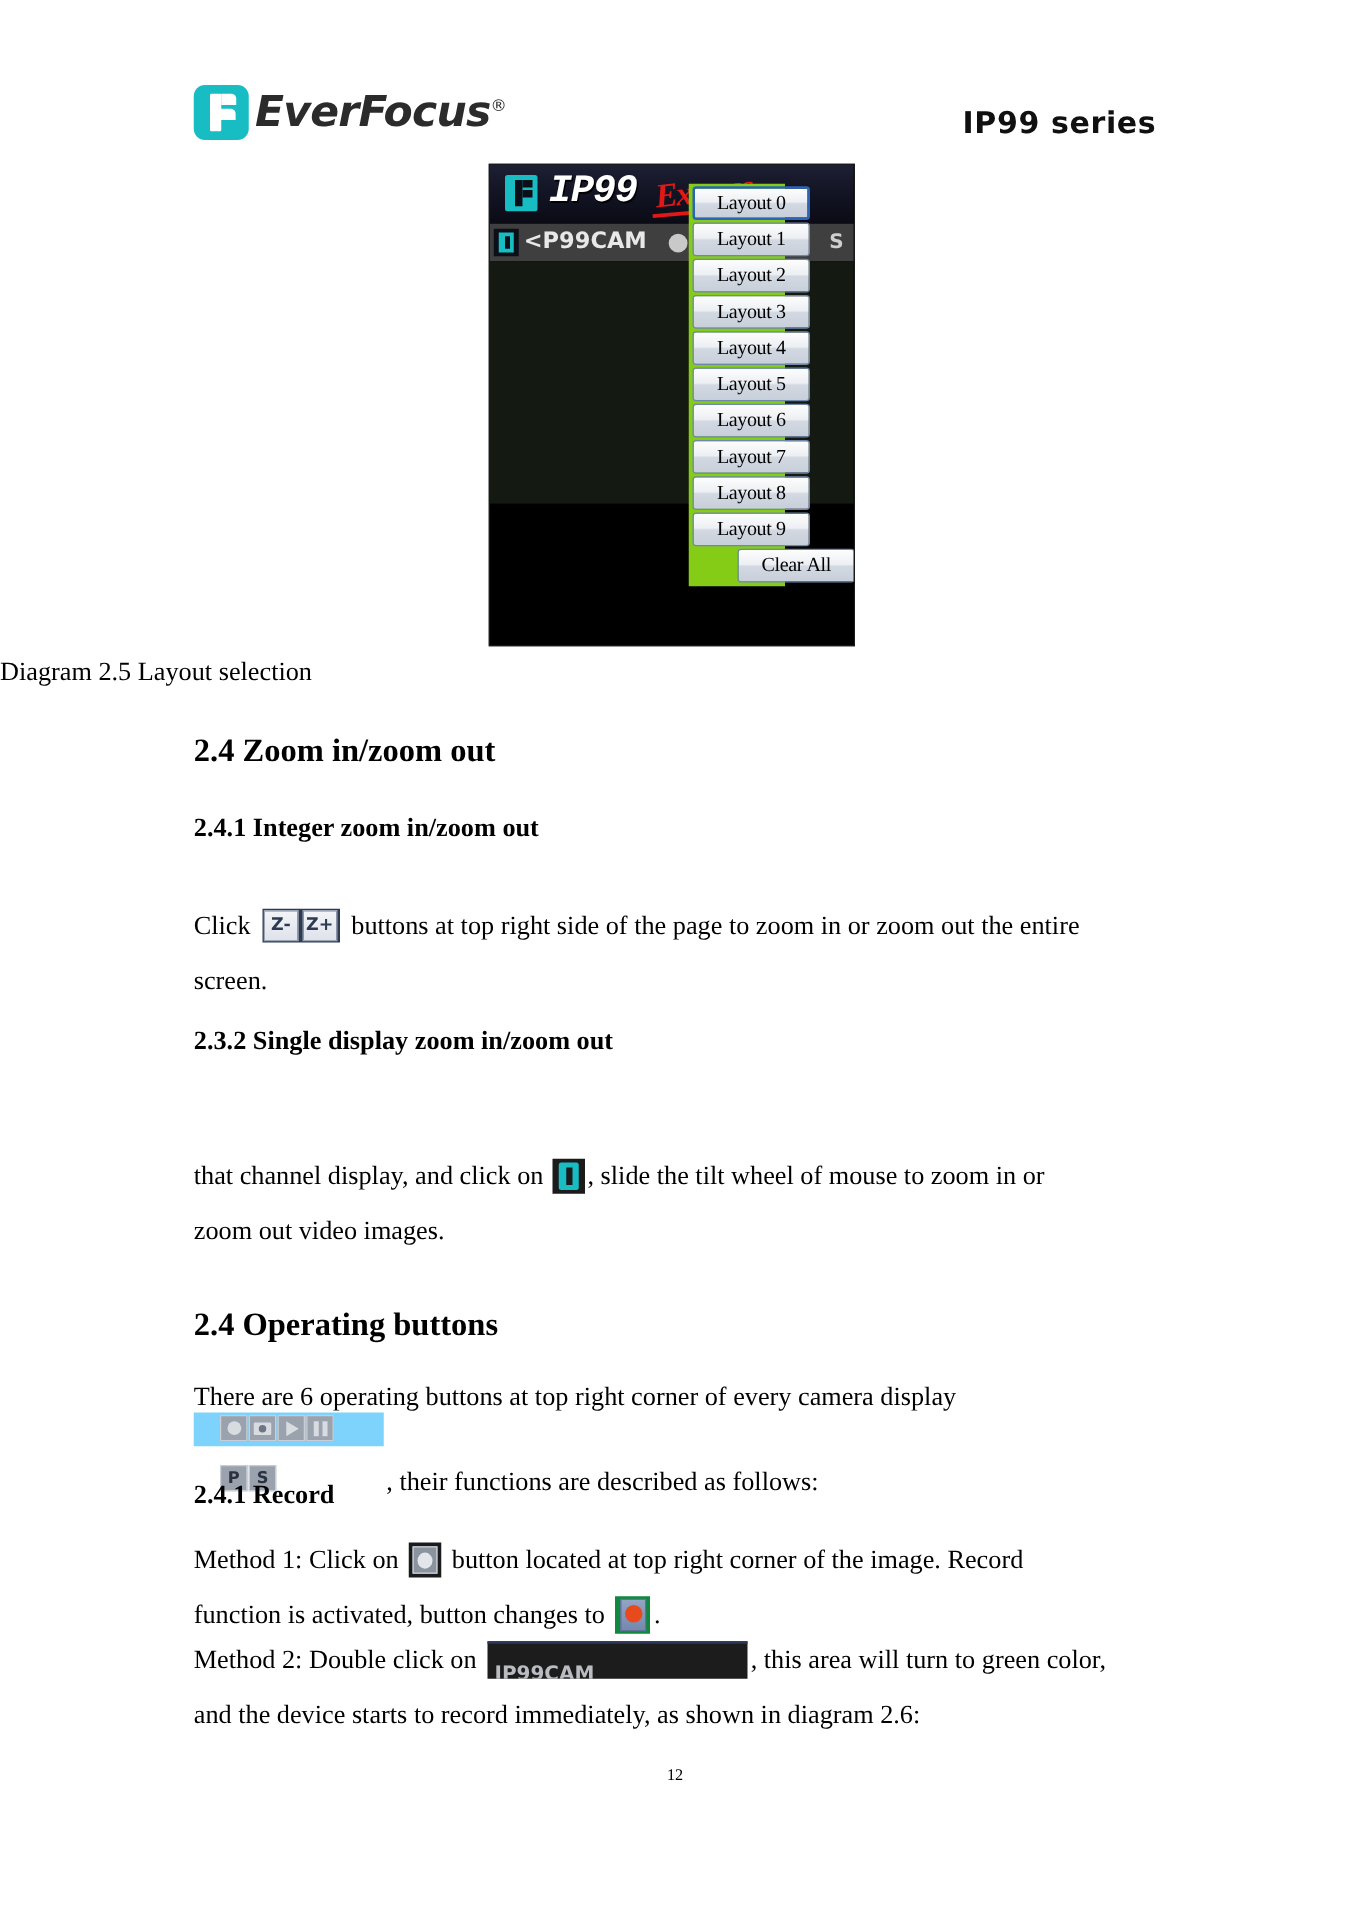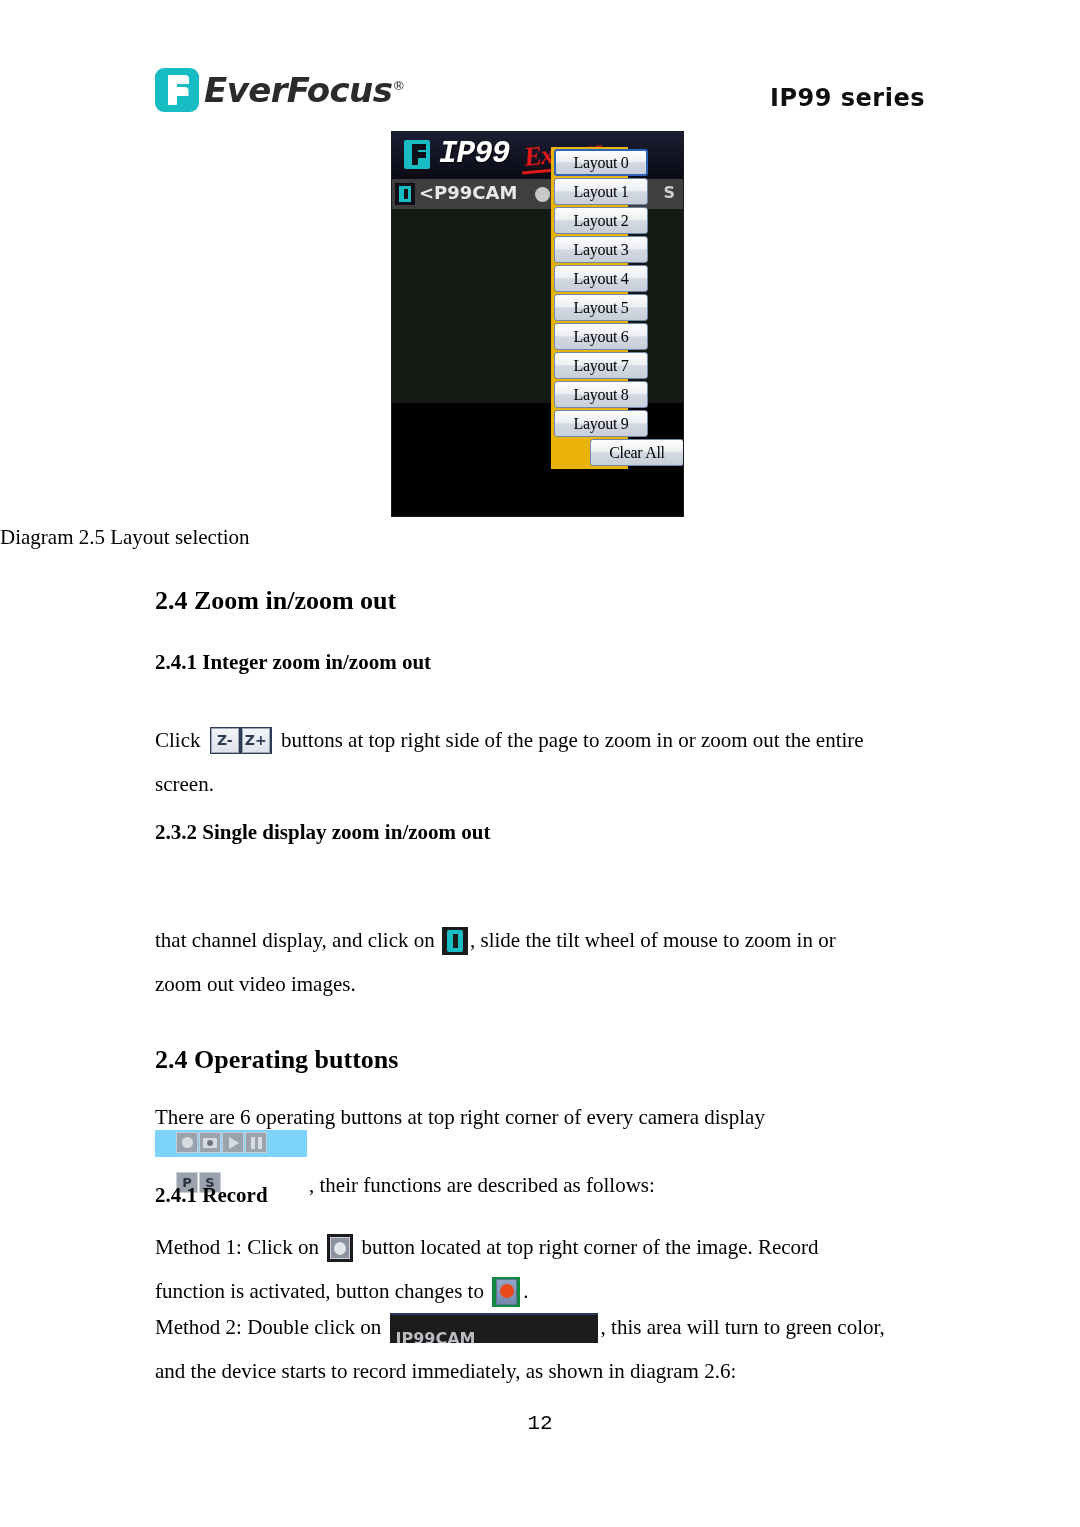--- a/index.html
+++ b/index.html
@@ -250,21 +250,21 @@
     height: 114px;
     background: #000000;
   }
 
   
   .layout-menu {
     position: absolute;
     left: 159px;
     top: 15px;
     width: 77px;
-    background: #eab308;
+    background: #84cc16;
     padding: 2px 3px 3px 3px;
     box-sizing: border-box;
     z-index: 5;
   }
   .layout-btn {
     display: block;
     width: 94px;
     height: 27px;
     margin: 0 0 2px 0;
     background: linear-gradient(180deg, #fdfdfd 0%, #eceff3 46%, #d3d9e2 52%, #c7cfda 100%);
@@ -566,22 +566,22 @@
     font-size: 16px;
     color: #b9bdc2;
   }
 
   .page-num {
     position: absolute;
     left: 0;
     top: 1412px;
     width: 1080px;
     text-align: center;
-    font-family: Liberation Mono, monospace;
-    font-size: 21px;
+    font-family: Liberation Serif, serif;
+    font-size: 13px;
     color: #000000;
   }
 </style>
 </head>
 <body>
 
 <div class="page">
 
   <div class="header">
     <div class="brand-logo">

